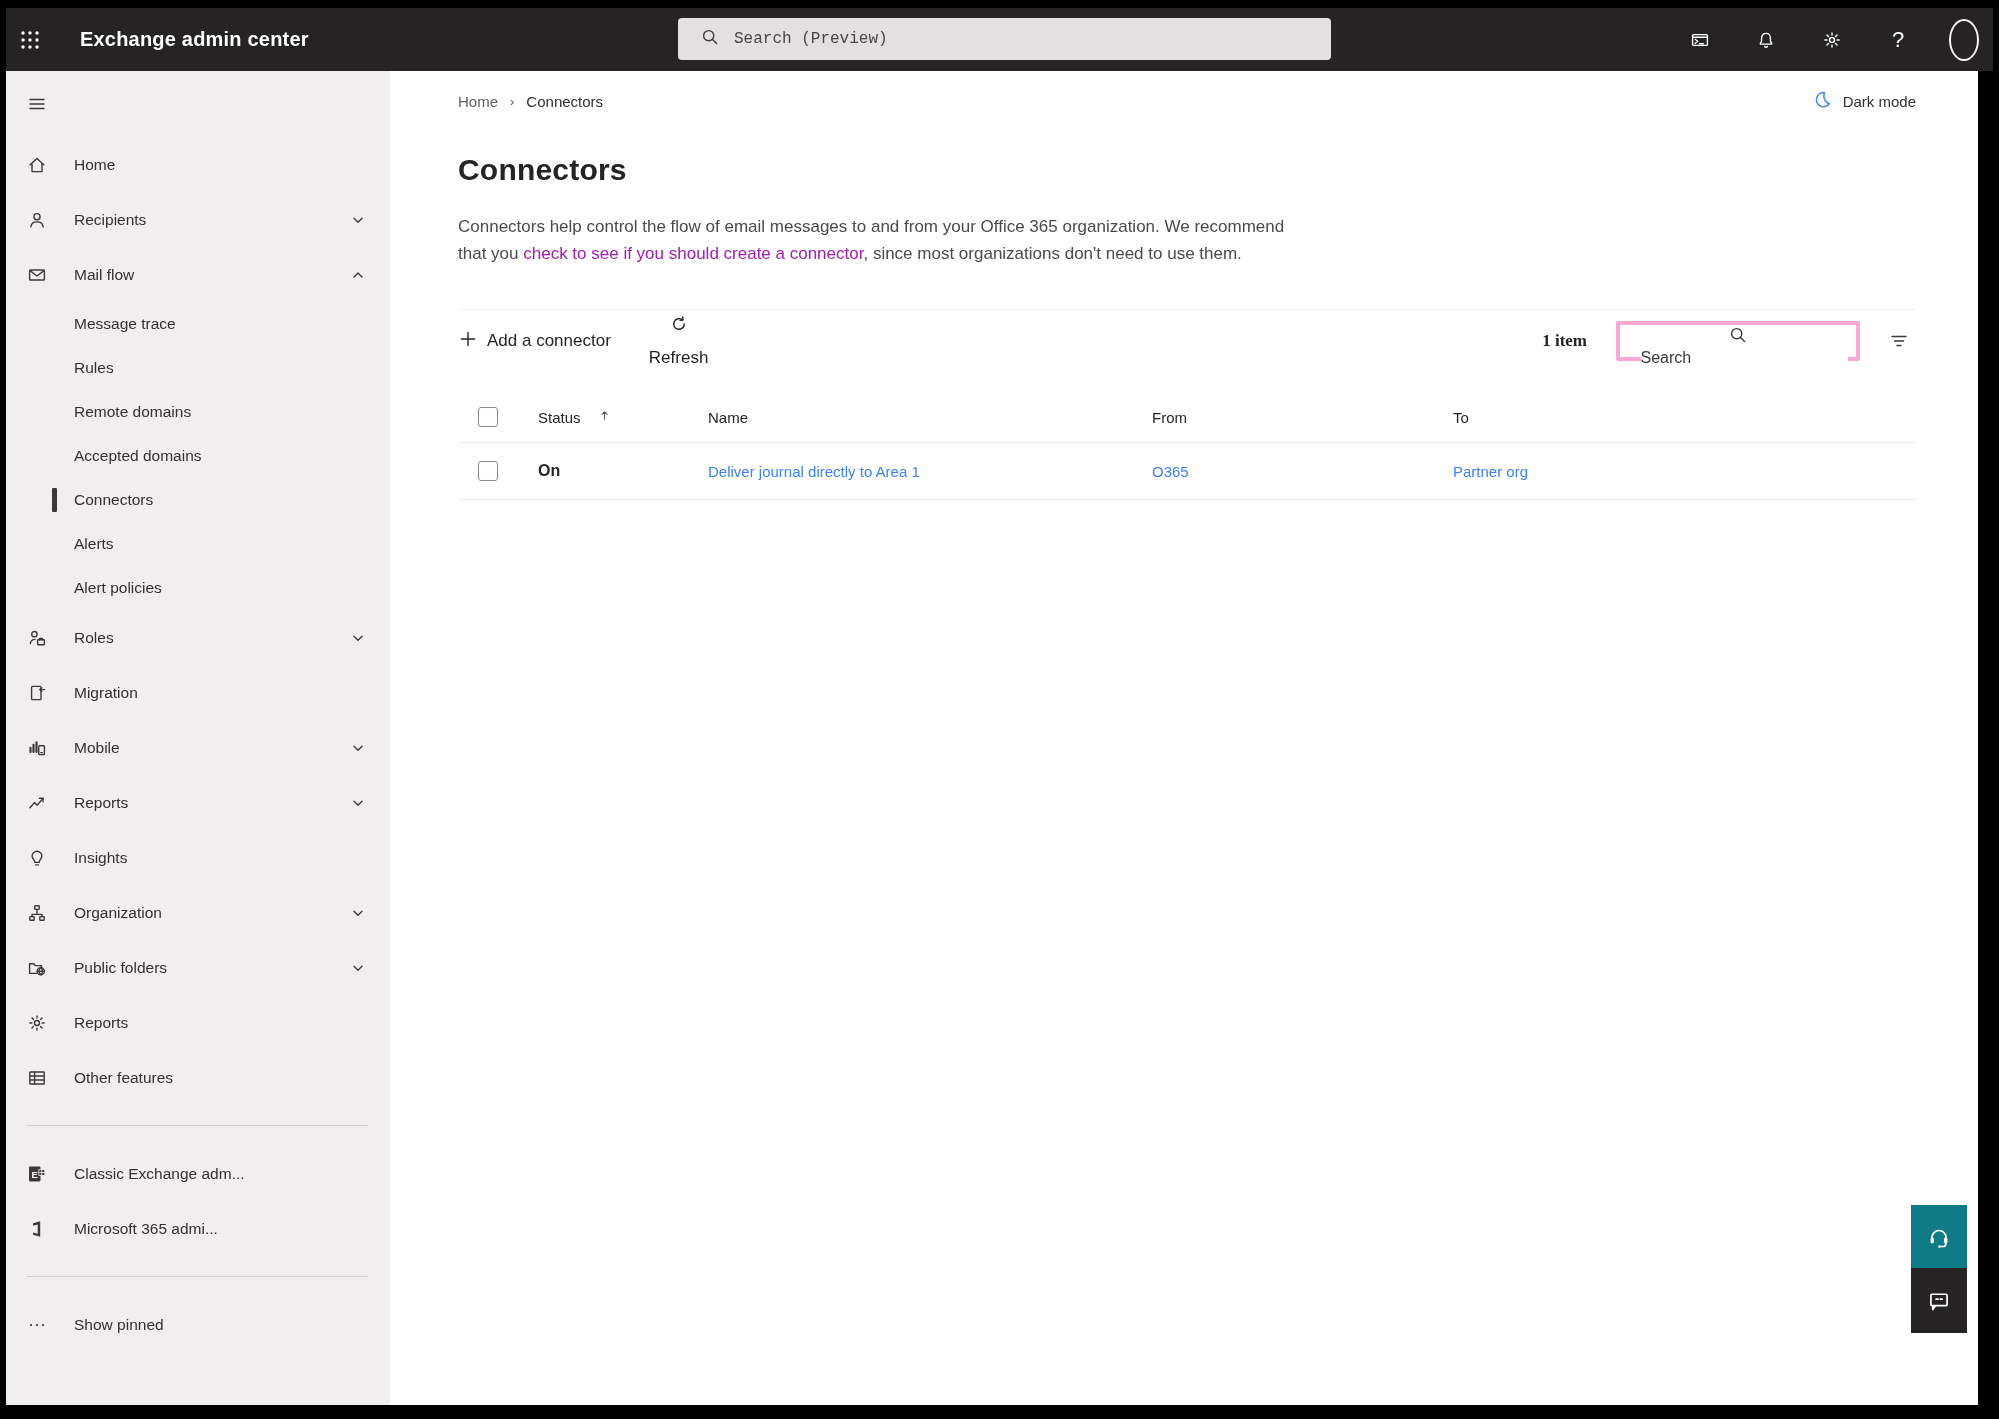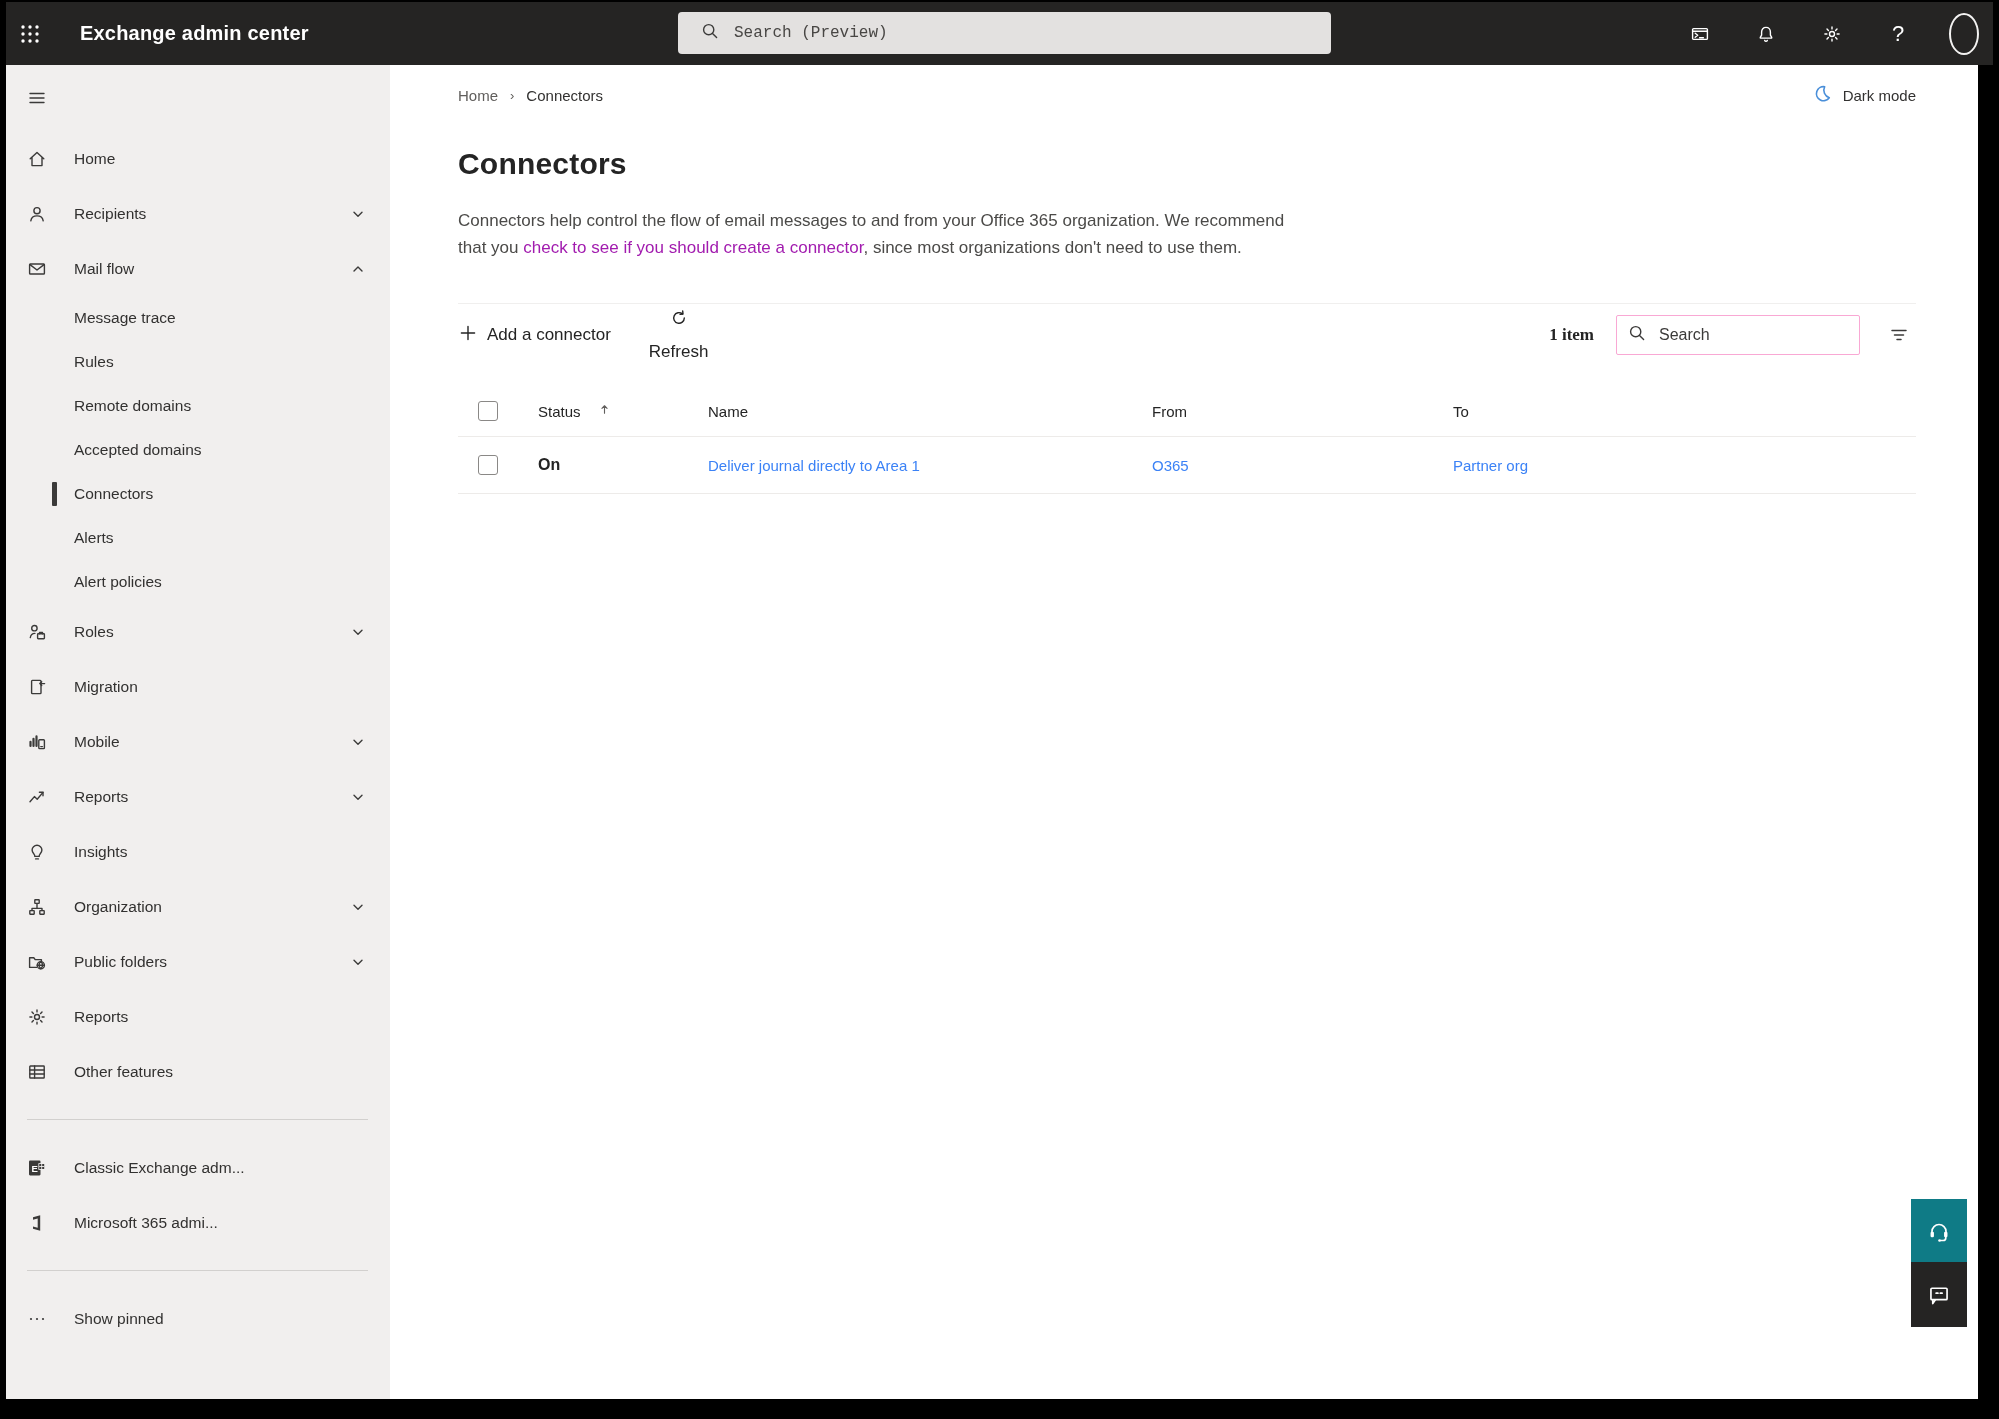--- a/index.html
+++ b/index.html
@@ -1,18 +1,18 @@
 <!DOCTYPE html>
 <html><head>
 <meta charset="utf-8">
 <style>
   * { margin:0; padding:0; box-sizing:border-box; }
   html,body { width:1999px; height:1419px; background:#000; overflow:hidden;
     font-family:"Liberation Sans","DejaVu Sans",sans-serif; }
-  .app { position:absolute; left:6px; top:2px; width:1987px; height:1397px; background:#fff; }
+  .app { position:absolute; left:6px; top:8px; width:1987px; height:1397px; background:#fff; }
 
   
   .topbar { height:63px; background:#252423; display:flex; align-items:center; position:relative; }
   .waffle { width:48px; height:63px; display:flex; align-items:center; justify-content:center; cursor:pointer; }
   .app-title { color:#fff; font-size:20px; font-weight:600; margin-left:26px; letter-spacing:.2px; }
   .top-search { position:absolute; left:672px; top:10px; width:653px; height:42px; background:#e3e1e0;
     border-radius:4px; display:flex; align-items:center; padding:0 14px; }
   .top-search svg { flex:0 0 auto; margin-left:8px; }
   .top-search input { flex:1; border:none; outline:none; background:transparent; font-size:16px;
     color:#3b3a39; margin-left:14px; font-family:Liberation Mono, monospace; }
@@ -52,22 +52,22 @@
   h1.page-title { font-size:30px; font-weight:700; color:#242424; margin-top:40px; letter-spacing:.2px; }
   .page-desc { margin-top:26px; max-width:842px; font-size:17px; line-height:27px; color:#4b4a48; }
   .page-desc .desc-link { color:#a21caf; font-weight:400; cursor:pointer; }
 
   .toolbar-divider { height:1px; background:#f0efee; margin-top:42px; }
   .toolbar { height:62px; display:flex; align-items:center; }
   .tb-btn { display:flex; align-items:center; gap:9px; font-size:17px; color:#242424; cursor:pointer; }
   .tb-btn + .tb-btn { margin-left:38px;flex-direction:column; }
   .tb-right { margin-left:auto; display:flex; align-items:center; }
   .item-count { font-family:"Liberation Serif","DejaVu Serif",serif; font-weight:700; font-size:17px; color:#242424; }
-  .list-search { width:244px; height:40px; border:1px solid #f9a8d4; border-radius:2px; background:#fff;
-    display:flex; align-items:center; padding:0 10px; margin-left:22px; }
+  .list-search { width:244px; height:40px; border:4px solid #f9a8d4; border-radius:2px; background:#fff;
+    display:flex; align-items:center; padding:0 10px; margin-left:29px;flex-direction:column; }
   .list-search input { flex:1; border:none; outline:none; font-size:16px; color:#3b3a39; margin-left:12px;
     font-family:inherit; min-width:0; }
   .list-search input::placeholder { color:#3b3a39; opacity:1; }
   .filter-btn { margin-left:22px; width:34px; height:34px; display:flex; align-items:center; justify-content:center; cursor:pointer; }
 
   
   .table { margin-top:20px; }
   .t-row { display:flex; align-items:center; padding-left:20px; }
   .t-head { height:50px; }
   .t-body-row { height:58px; border-top:1px solid #edebe9; border-bottom:1px solid #edebe9; }

